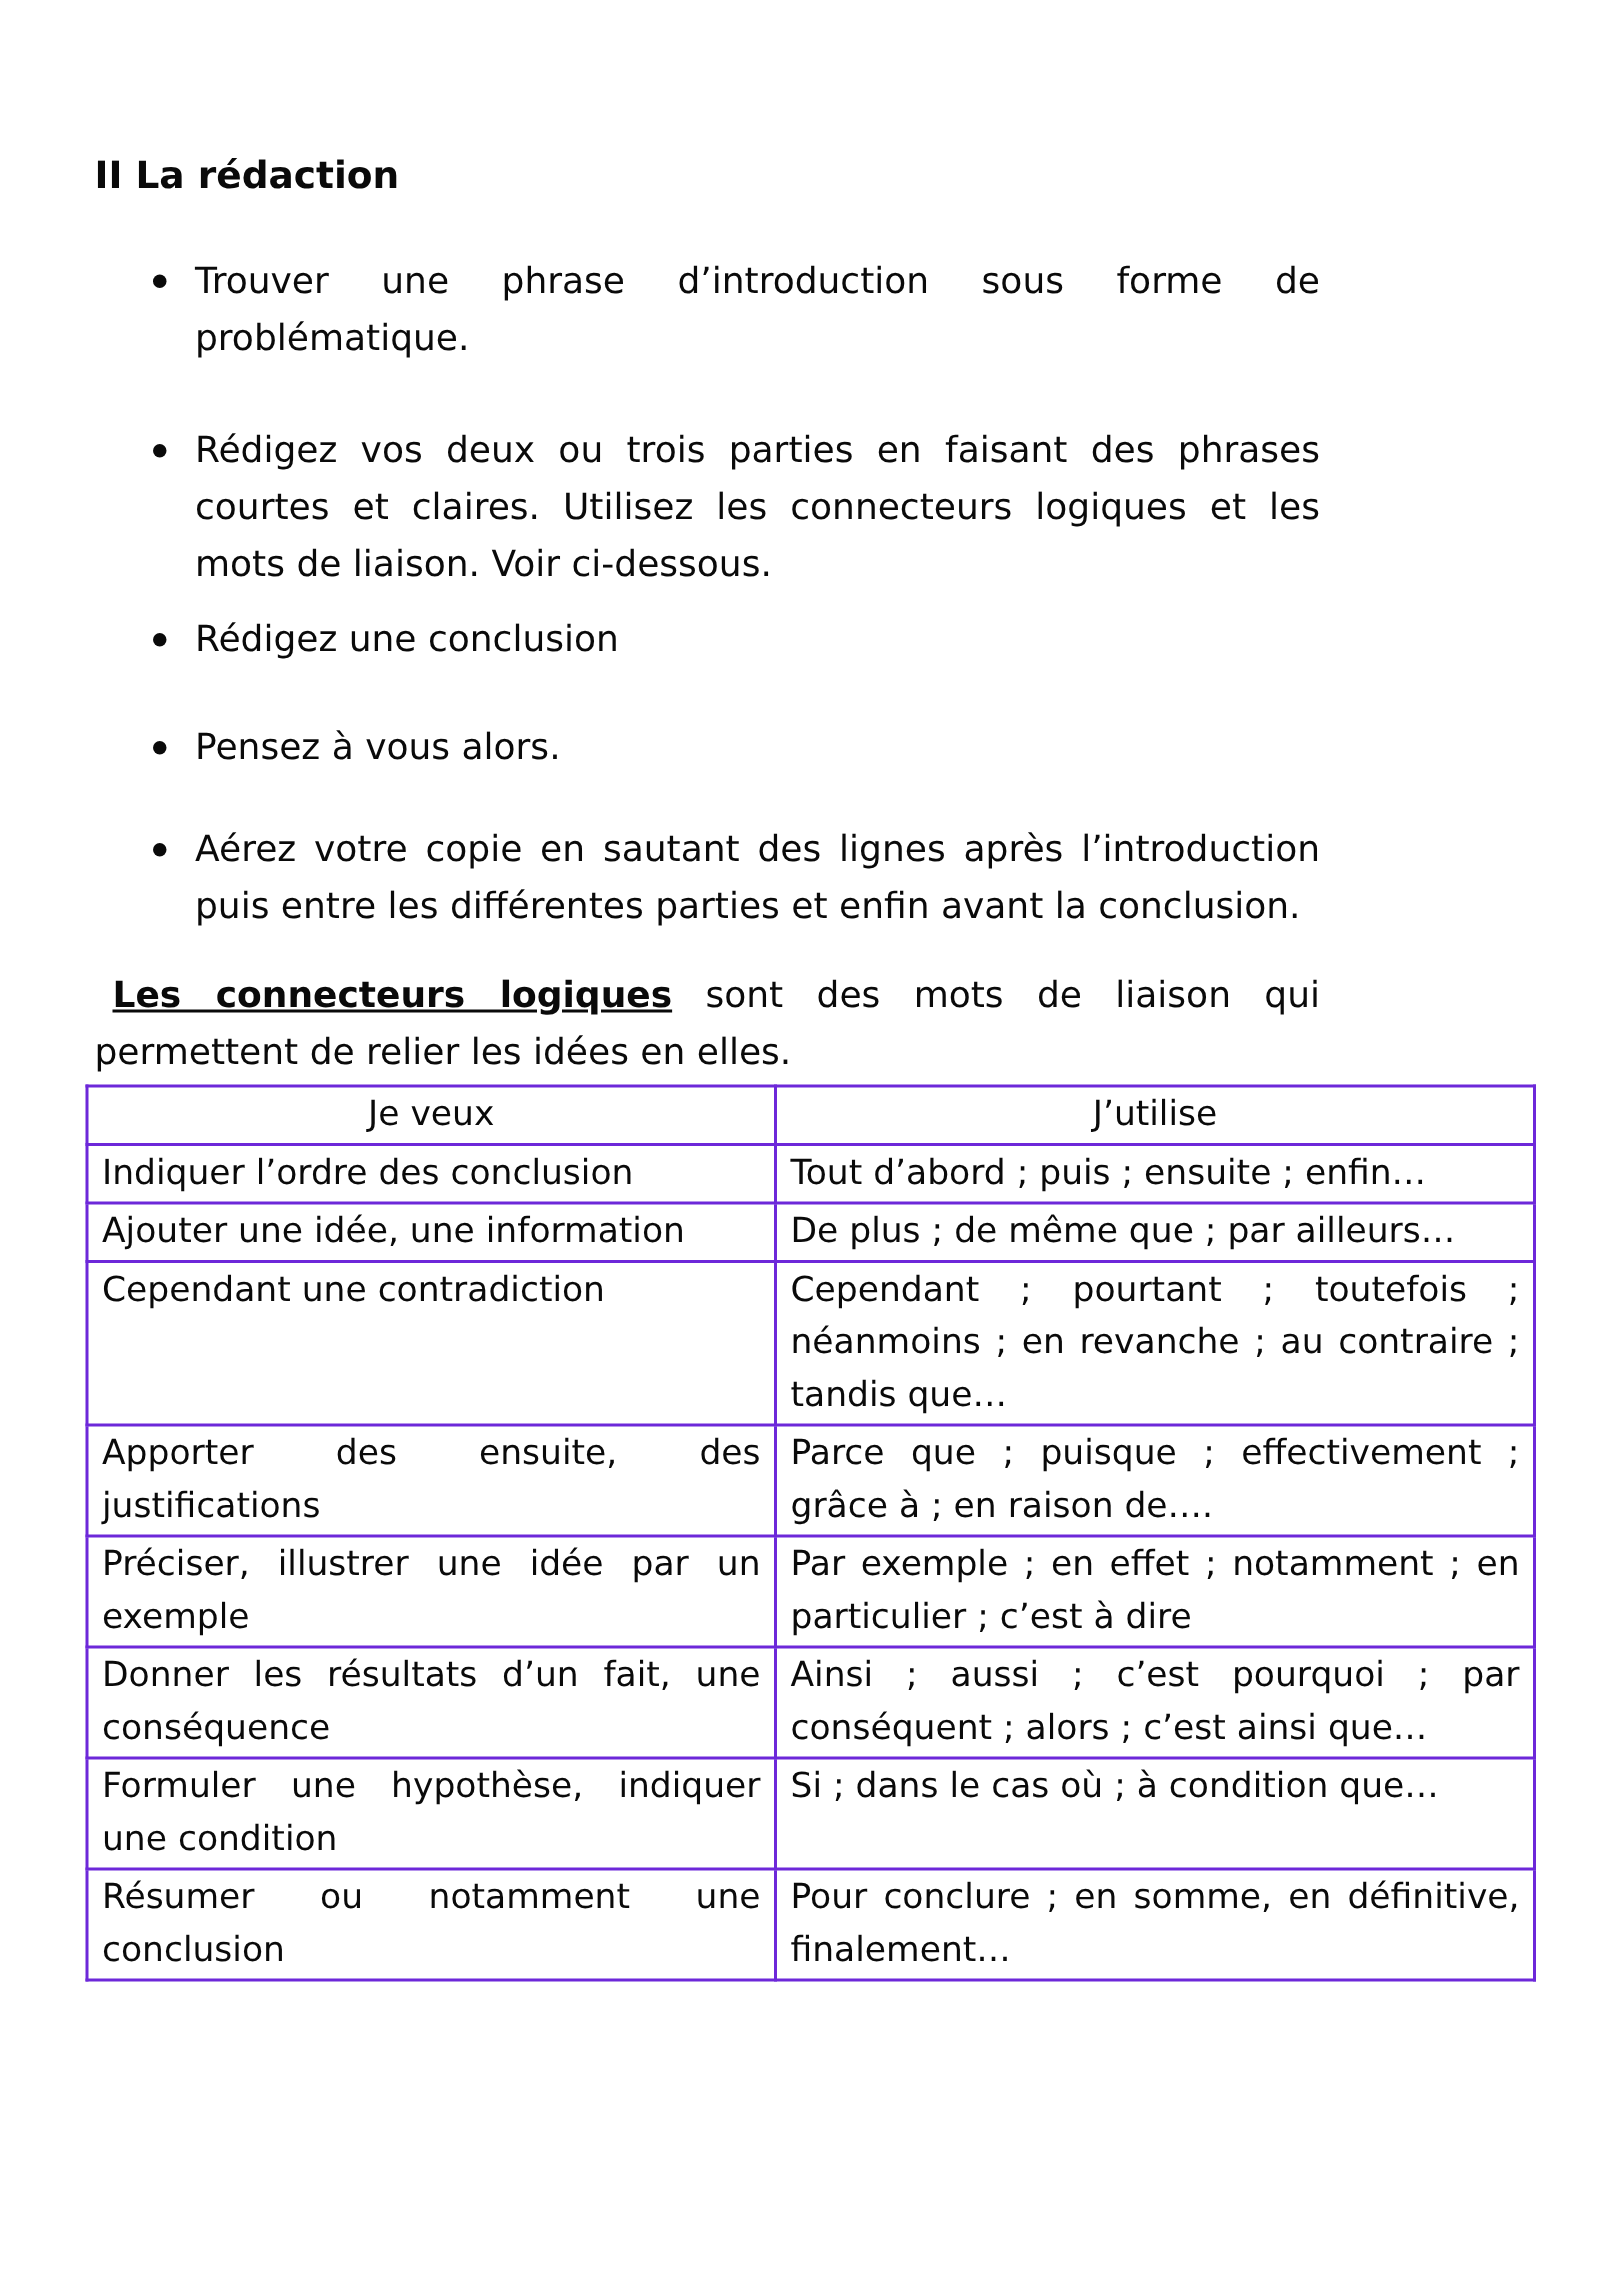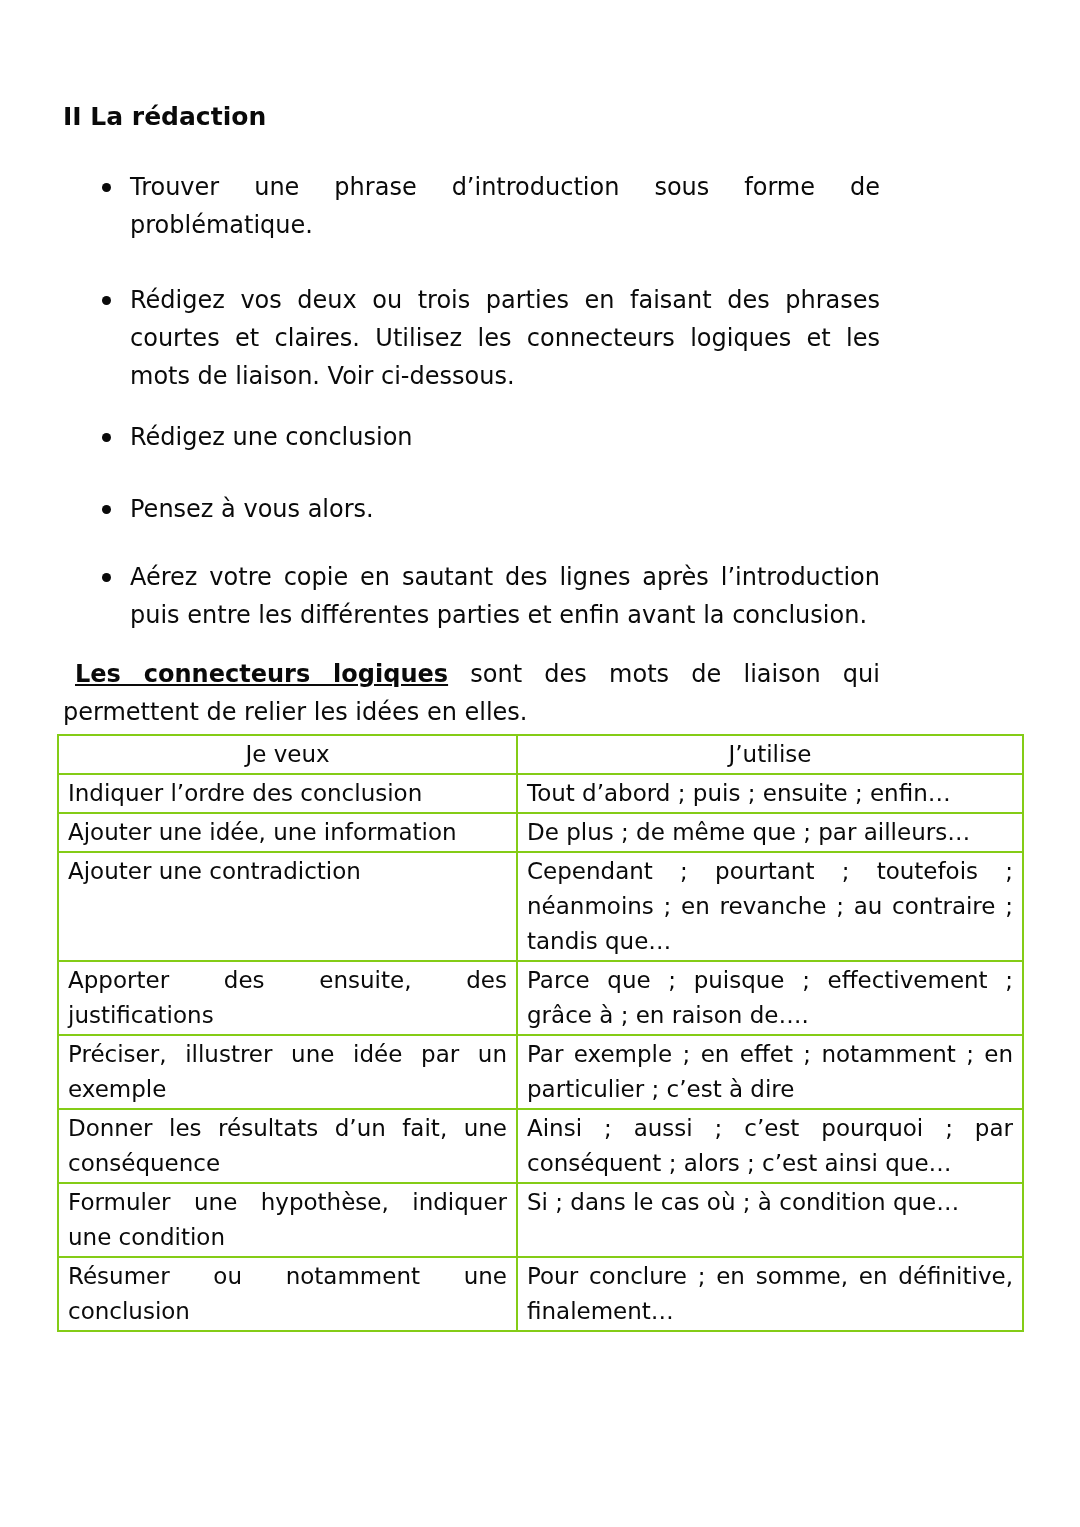--- a/index.html
+++ b/index.html
@@ -42,21 +42,21 @@
     position: absolute;
     left: 39px;
     top: 15px;
     width: 9px;
     height: 9px;
     border-radius: 50%;
     background: #0a0a0a;
   }
   .bullets li:nth-child(1) { margin-top: 34px; }
   .bullets li:nth-child(2) { margin-top: 37px; }
-  .bullets li:nth-child(3) { margin-top: 23px; }
+  .bullets li:nth-child(3) { margin-top: 12px; }
   .bullets li:nth-child(4) { margin-top: 34px; }
   .bullets li:nth-child(5) { margin-top: 30px; }
   .connectors-intro {
     margin: 21px 0 0 0;
     text-align: justify;
   }
   .connectors-intro .term {
     font-weight: 700;
     text-decoration: underline;
     margin-left: 12px;
@@ -64,21 +64,21 @@
   table.connectors {
     border-collapse: collapse;
     table-layout: fixed;
     width: 965px;
     margin: 3px 0 0 -6px;
     font-size: 23px;
     line-height: 35px;
   }
   table.connectors th,
   table.connectors td {
-    border: 2px solid #84cc16;
+    border: 2px solid #6d28d9;
     padding: 1px 9px;
     vertical-align: top;
     overflow: hidden;
   }
   table.connectors th {
     font-weight: 400;
     text-align: center;
     height: 33px;
   }
   table.connectors td {
@@ -116,21 +116,21 @@
     <tbody>
       <tr>
         <td>Indiquer l’ordre des conclusion</td>
         <td>Tout d’abord&nbsp;; puis&nbsp;; ensuite&nbsp;; enfin…</td>
       </tr>
       <tr>
         <td>Ajouter une idée, une information</td>
         <td>De plus&nbsp;; de même que&nbsp;; par ailleurs…</td>
       </tr>
       <tr>
-        <td>Ajouter une contradiction</td>
+        <td>Cependant une contradiction</td>
         <td>Cependant&nbsp;; pourtant&nbsp;; toutefois&nbsp;; néanmoins&nbsp;; en revanche&nbsp;; au contraire&nbsp;; tandis que…</td>
       </tr>
       <tr>
         <td>Apporter des ensuite, des justifications</td>
         <td>Parce que&nbsp;; puisque&nbsp;; effectivement&nbsp;; grâce à&nbsp;; en raison de….</td>
       </tr>
       <tr>
         <td>Préciser, illustrer une idée par un exemple</td>
         <td>Par exemple&nbsp;; en effet&nbsp;; notamment&nbsp;; en particulier&nbsp;; c’est à dire</td>
       </tr>

